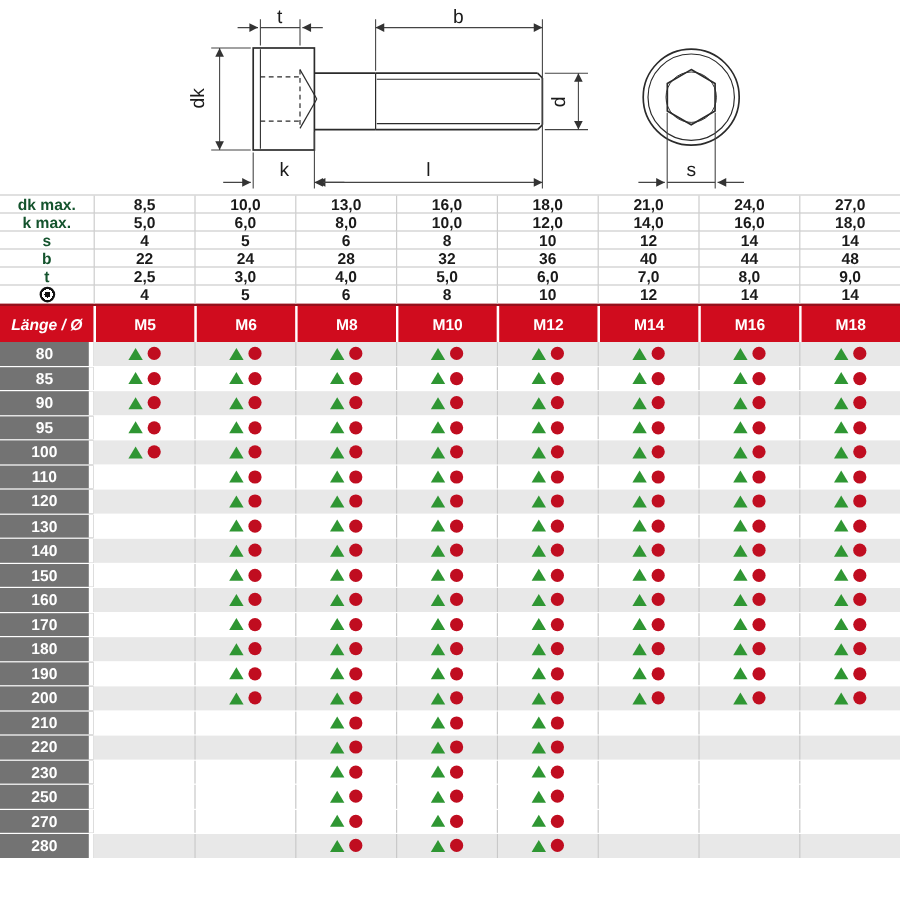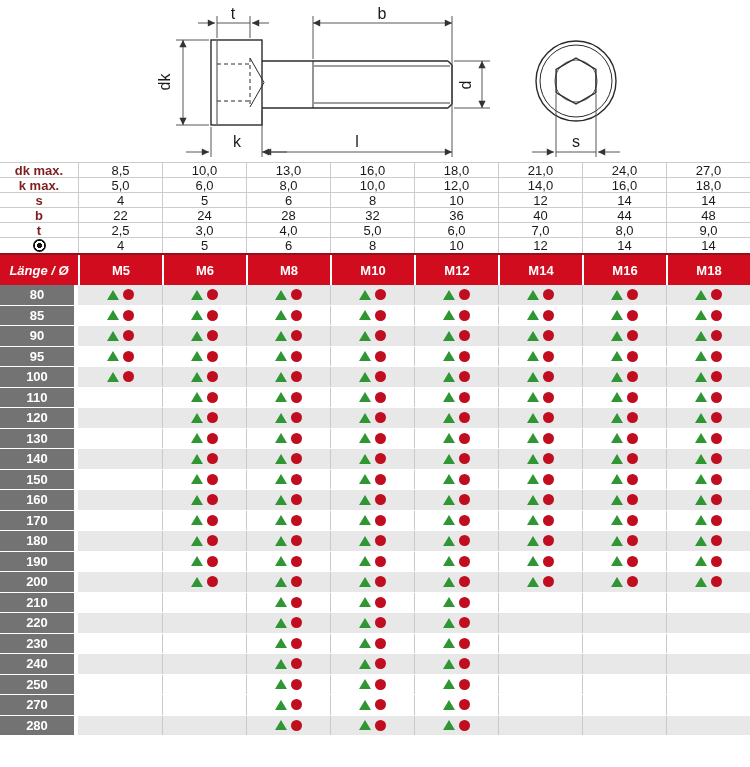--- a/index.html
+++ b/index.html
@@ -11,23 +11,23 @@
   .drawing { width: 750px; height: 162px; background: #fff; }
 
   
   .grid-row { display: grid; grid-template-columns: 78px repeat(8, 1fr); width: 750px; }
 
   
   .spec-table { border-top: 1px solid #cccccc; }
   .spec-row { height: 15px; border-bottom: 1px solid #cccccc; }
   .spec-row:last-child { border-bottom: none; }
   .spec-label { display: flex; align-items: center; justify-content: center;
-    font-size: 13px; font-weight: bold; color: #7f1d1d; }
+    font-size: 13px; font-weight: bold; color: #14532d; }
   .spec-cell { display: flex; align-items: center; justify-content: center;
-    font-size: 13px; font-weight: normal; color: #1a1a1a; border-left: 1px solid #cccccc; }
+    font-size: 13px; font-weight: bold; color: #1a1a1a; border-left: 1px solid #cccccc; }
   .socket-dot { width: 13px; height: 13px; border-radius: 50%;
     background: radial-gradient(circle, #111 0 2.5px, #fff 2.5px 4.5px, #111 4.5px 6.5px); }
 
   
   .avail-header { height: 32px; border-top: 2px solid #96101c; }
   .head-cell { background: #d00c1e; color: #ffffff; font-size: 13px; font-weight: bold;
     display: flex; align-items: center; justify-content: center; border-left: 2px solid #ffffff; }
   .head-cell.head-first { border-left: none; font-style: italic; }
 
   .data-row { height: 20.5px; border-bottom: 1px solid #ffffff; background: #ffffff; }
@@ -762,40 +762,20 @@
             <span class="dot"></span>
           </div>
           <div class="data-cell">
             <span class="tri"></span>
             <span class="dot"></span>
           </div>
           <div class="data-cell"></div>
           <div class="data-cell"></div>
           <div class="data-cell"></div>
         </div>
-        <div class="grid-row data-row stripe">
-          <div class="len-cell">240</div>
-          <div class="data-cell"></div>
-          <div class="data-cell"></div>
-          <div class="data-cell">
-            <span class="tri"></span>
-            <span class="dot"></span>
-          </div>
-          <div class="data-cell">
-            <span class="tri"></span>
-            <span class="dot"></span>
-          </div>
-          <div class="data-cell">
-            <span class="tri"></span>
-            <span class="dot"></span>
-          </div>
-          <div class="data-cell"></div>
-          <div class="data-cell"></div>
-          <div class="data-cell"></div>
-        </div>
         <div class="grid-row data-row">
           <div class="len-cell">250</div>
           <div class="data-cell"></div>
           <div class="data-cell"></div>
           <div class="data-cell">
             <span class="tri"></span>
             <span class="dot"></span>
           </div>
           <div class="data-cell">
             <span class="tri"></span>

